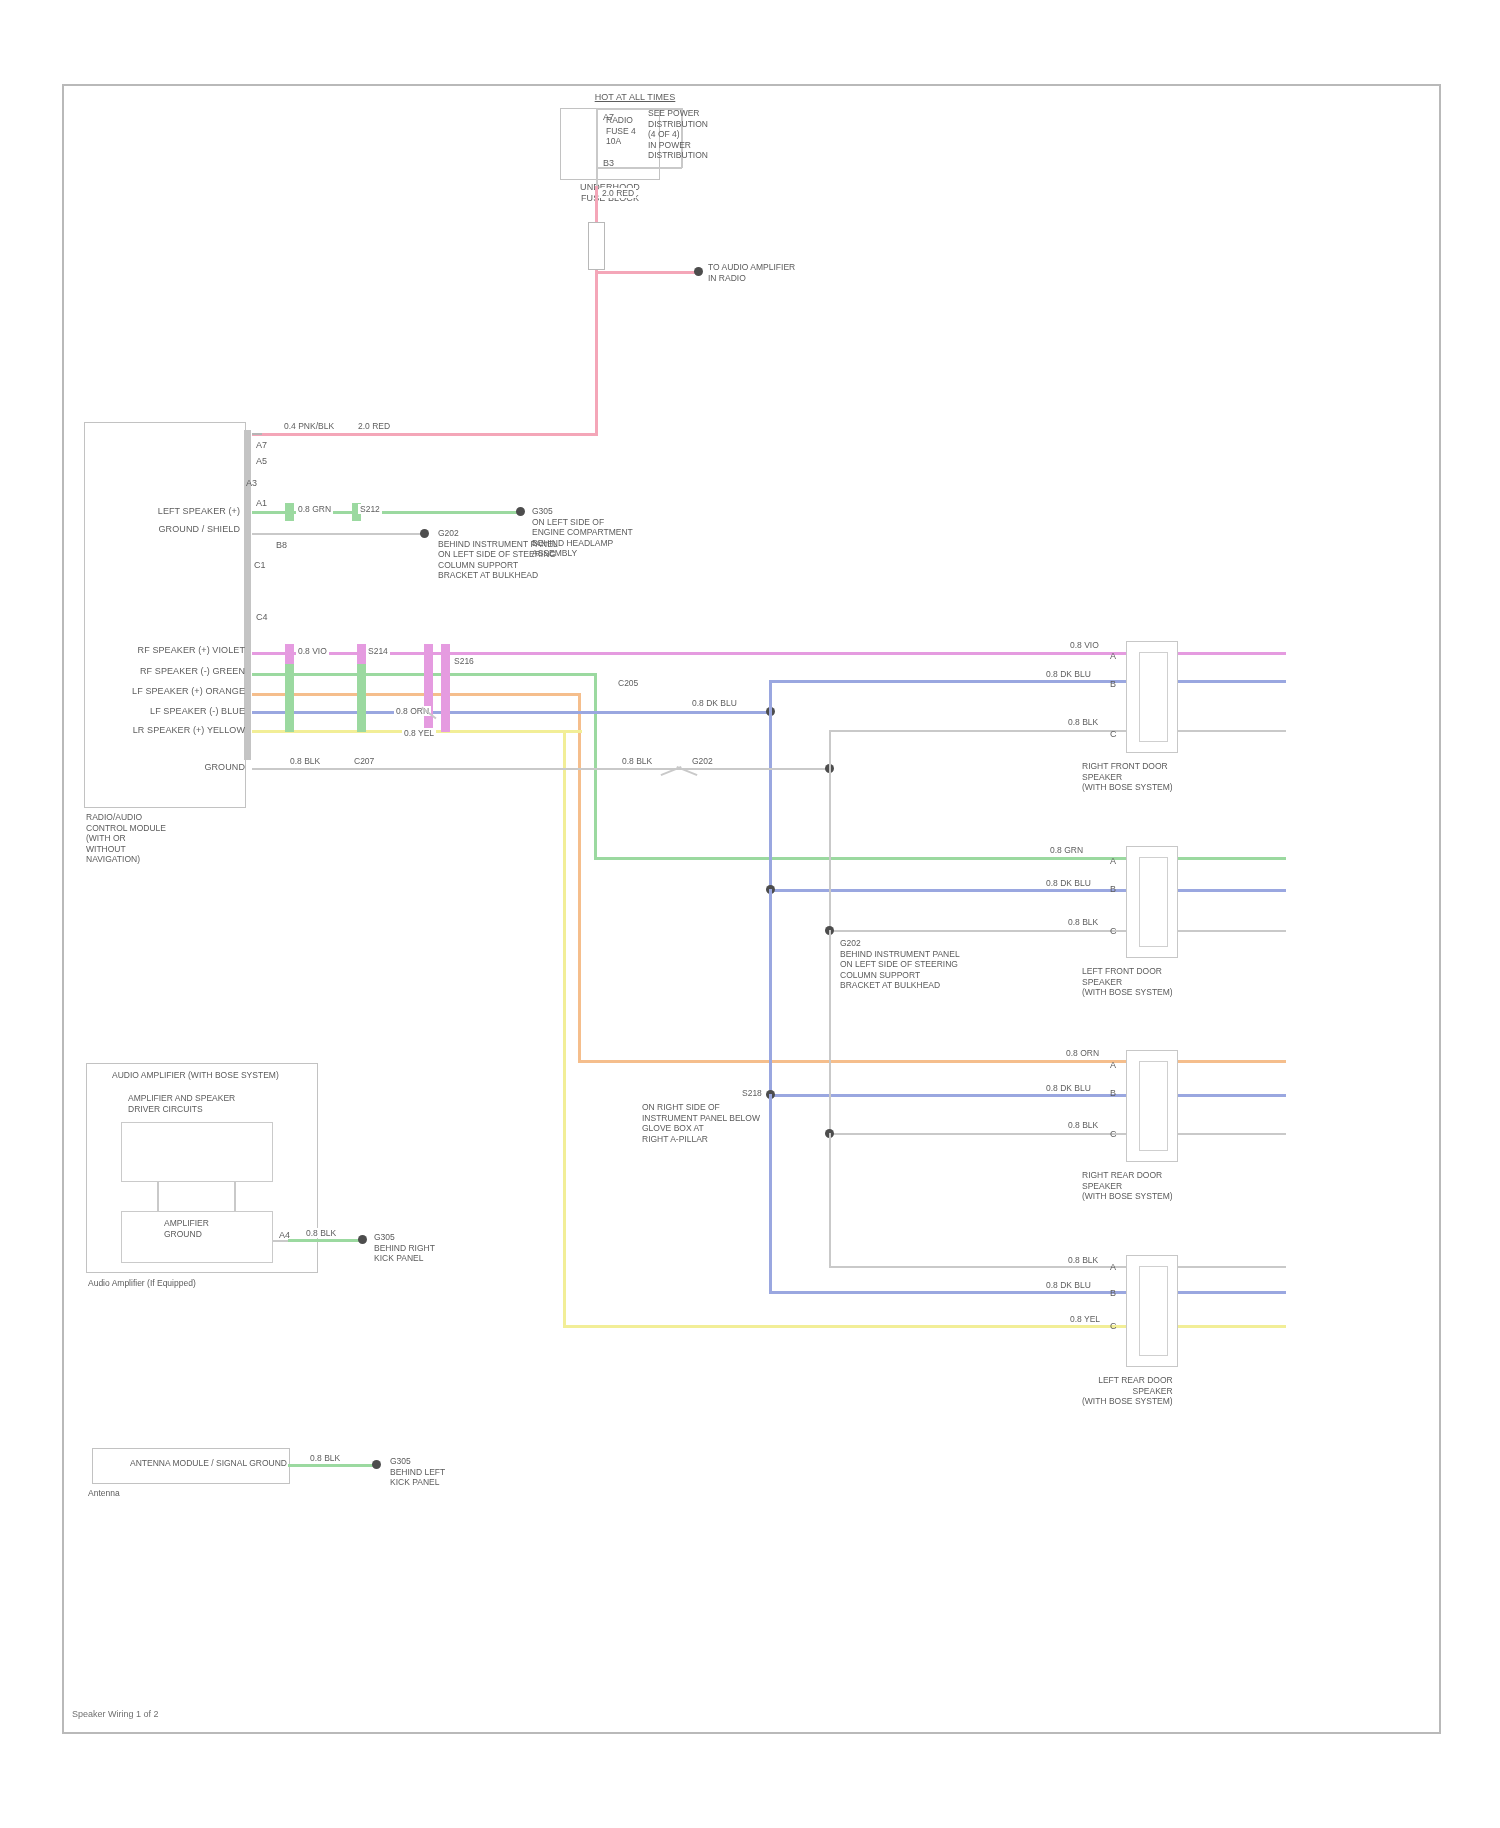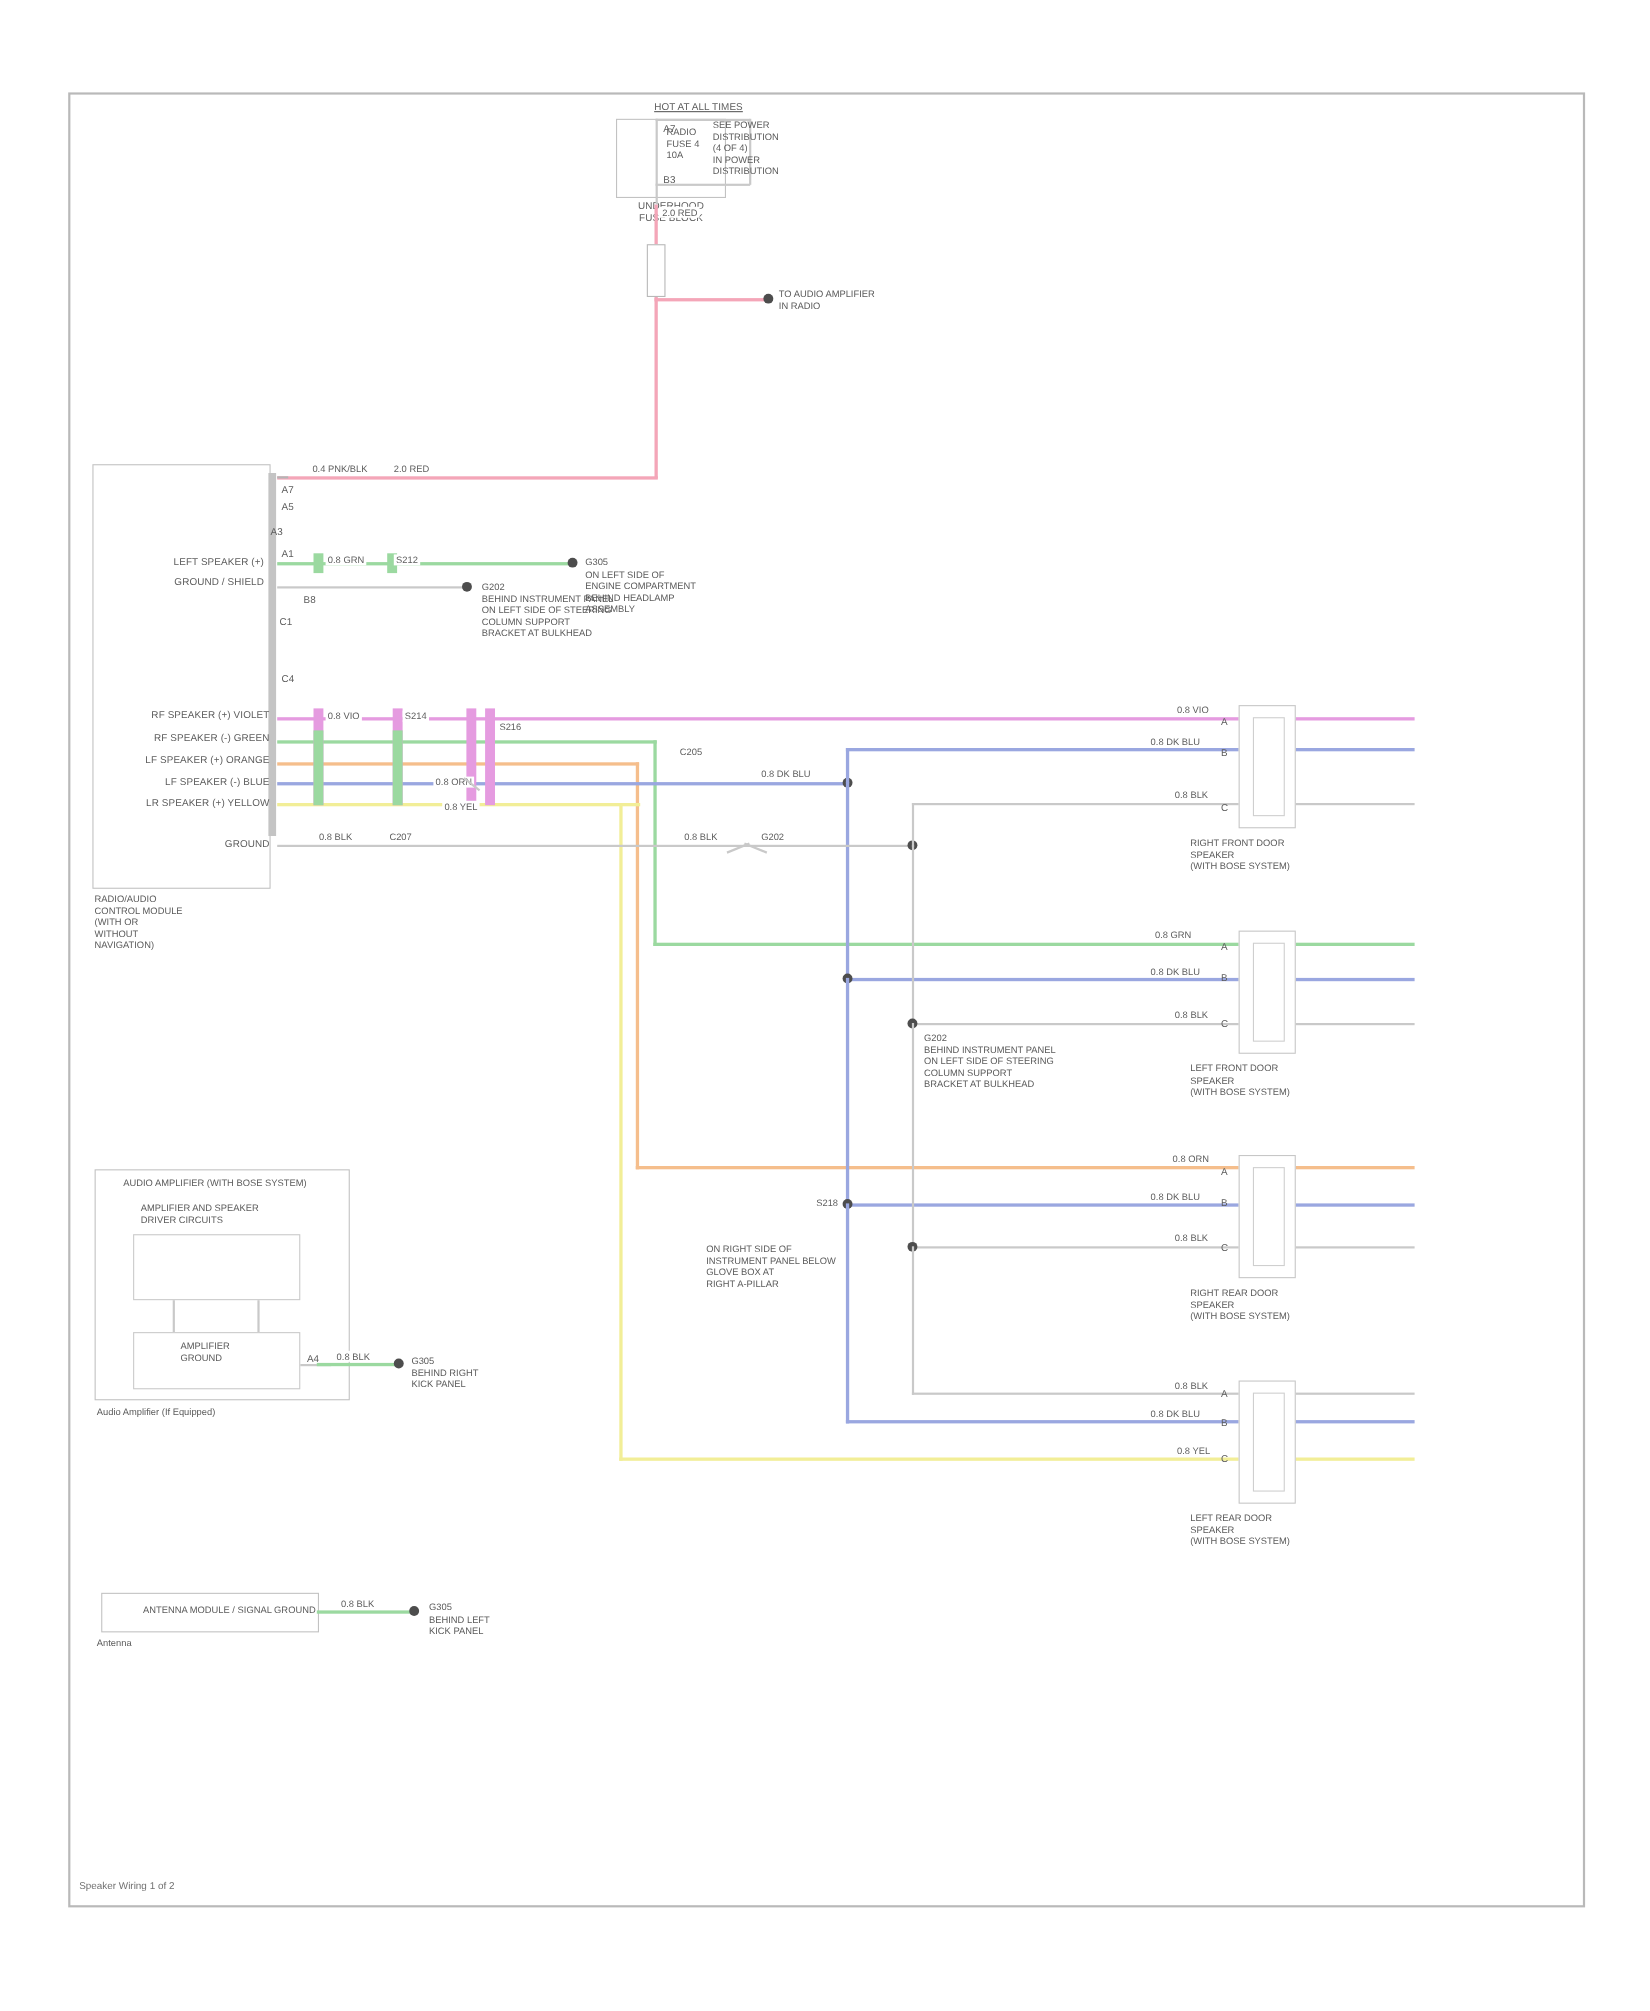--- a/index.html
+++ b/index.html
@@ -199,21 +199,21 @@
 
   <div class="thin vt" style="left:829px;top:1133px;height:135px;"></div>
   <div class="thin hz" style="left:829px;top:1266px;width:457px;"></div>
   <div class="wlbl" style="left:1066px;top:1255px;">0.8 BLK</div>
 
   <div class="note" style="left:840px;top:938px;">G202
 BEHIND INSTRUMENT PANEL
 ON LEFT SIDE OF STEERING
 COLUMN SUPPORT
 BRACKET AT BULKHEAD</div>
-  <div class="note" style="left:642px;top:1102px;margin-top:28px;">ON RIGHT SIDE OF
+  <div class="note" style="left:642px;top:1102px;">ON RIGHT SIDE OF
 INSTRUMENT PANEL BELOW
 GLOVE BOX AT
 RIGHT A-PILLAR</div>
   <div class="wlbl" style="left:740px;top:1088px;">S218</div>
 
   <div class="conn" style="left:1126px;top:641px;width:52px;height:112px;">
     <div class="outer"></div>
     <div class="inner"></div>
   </div>
   <div class="lbl" style="left:1110px;top:651px;">A</div>
@@ -245,21 +245,21 @@
 SPEAKER
 (WITH BOSE SYSTEM)</div>
 
   <div class="conn" style="left:1126px;top:1255px;width:52px;height:112px;">
     <div class="outer"></div>
     <div class="inner"></div>
   </div>
   <div class="lbl" style="left:1110px;top:1262px;">A</div>
   <div class="lbl" style="left:1110px;top:1288px;">B</div>
   <div class="lbl" style="left:1110px;top:1321px;">C</div>
-  <div class="note" style="left:1082px;top:1375px;">LEFT REAR DOOR
+  <div class="note" style="left:1082px;top:1375px;text-align:right;">LEFT REAR DOOR
 SPEAKER
 (WITH BOSE SYSTEM)</div>
 
   <div class="box" style="left:86px;top:1063px;width:232px;height:210px;"></div>
   <div class="note" style="left:112px;top:1070px;">AUDIO AMPLIFIER (WITH BOSE SYSTEM)</div>
   <div class="box2" style="left:121px;top:1122px;width:152px;height:60px;"></div>
   <div class="note" style="left:128px;top:1093px;">AMPLIFIER AND SPEAKER
 DRIVER CIRCUITS</div>
   <div class="thin vt" style="left:157px;top:1182px;height:30px;"></div>
   <div class="thin vt" style="left:234px;top:1182px;height:30px;"></div>

